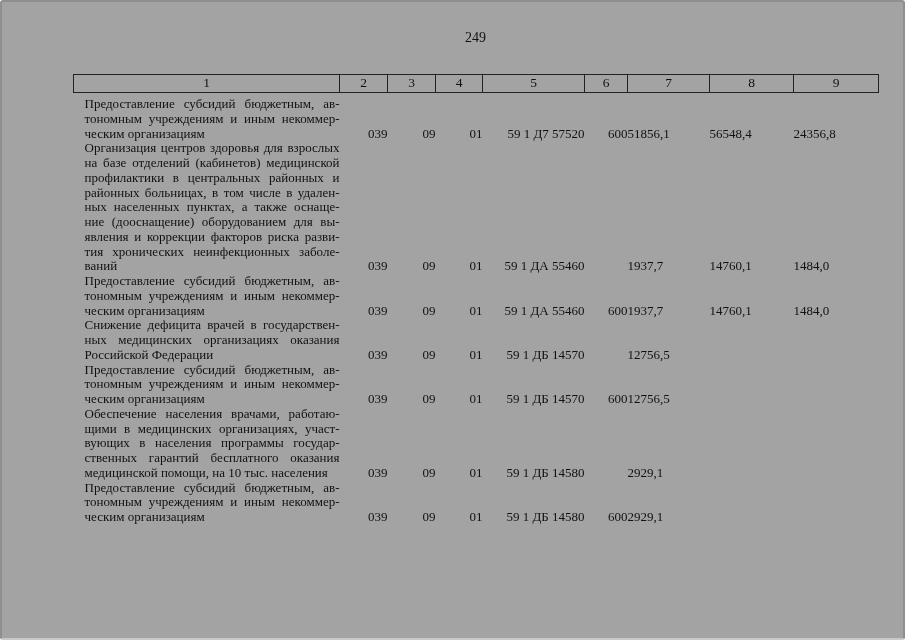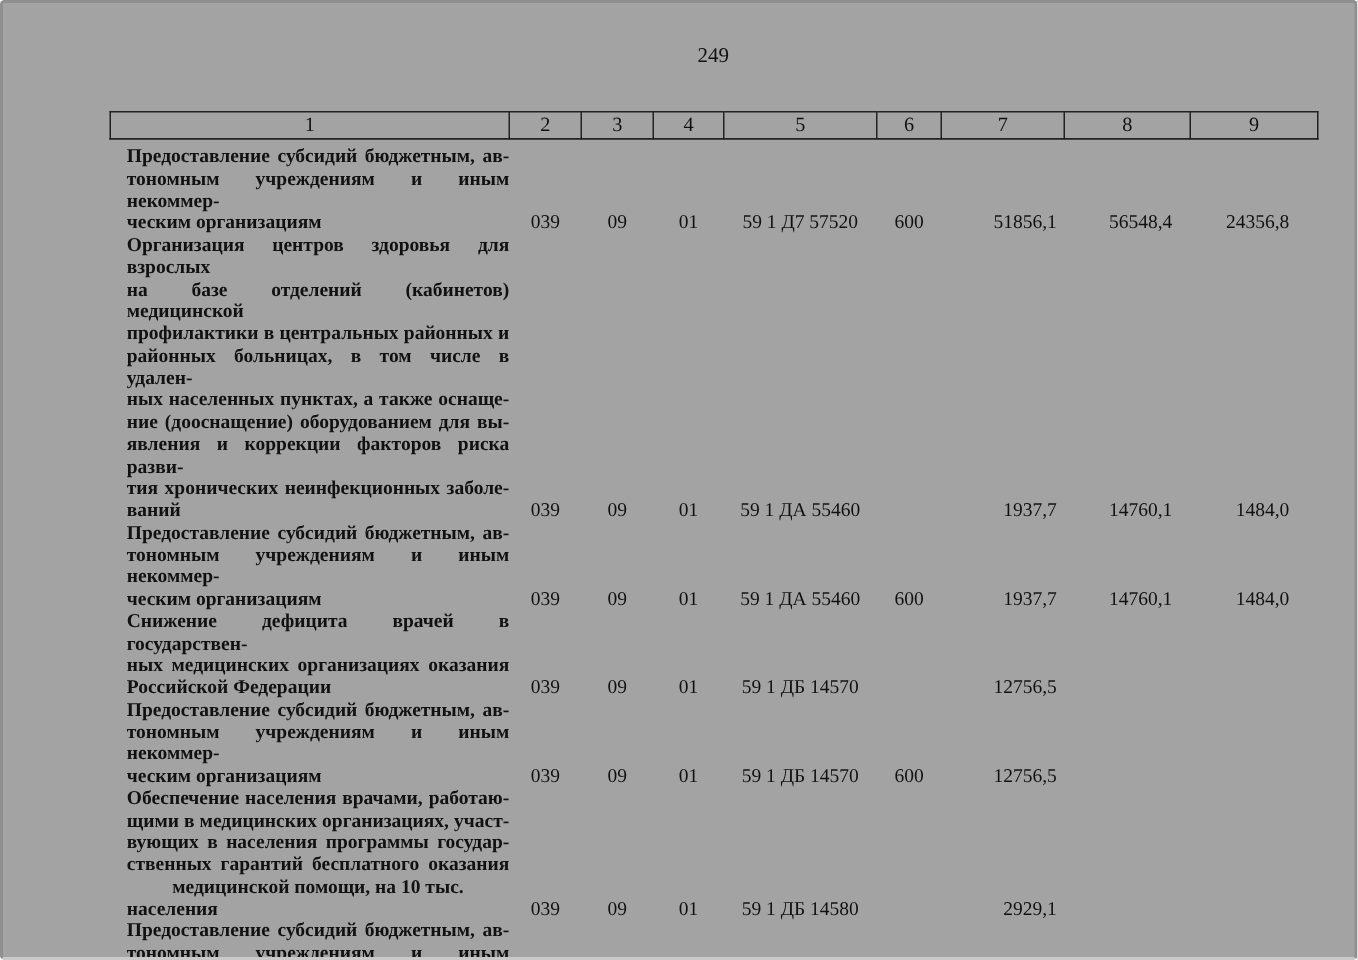--- a/index.html
+++ b/index.html
@@ -57,28 +57,27 @@
   }
   table.budget tbody tr:first-child td { padding-top: 4px; }
   td.desc {
     vertical-align: top;
     padding-left: 11px !important;
     padding-right: 2px;
   }
   td.desc .tline {
     text-align: justify;
     text-align-last: justify;
-    font-weight: bold;
   }
   td.desc .tline-last {
     text-align: center;
     text-align-last: left;
   }
-  td.cnum { text-align: center; }
-  td.amt  { text-align: right; }
+  td.cnum { text-align: right; }
+  td.amt  { text-align: left; }
   td.amt-1 { padding-right: 5px  !important; }
   td.amt-2 { padding-right: 12px !important; margin-top: 24px; }
   td.amt-3 { padding-right: 19px !important; }
 </style>
 </head>
 <body>
 
 <div class="page">
 
   <div class="pageno">249</div>

